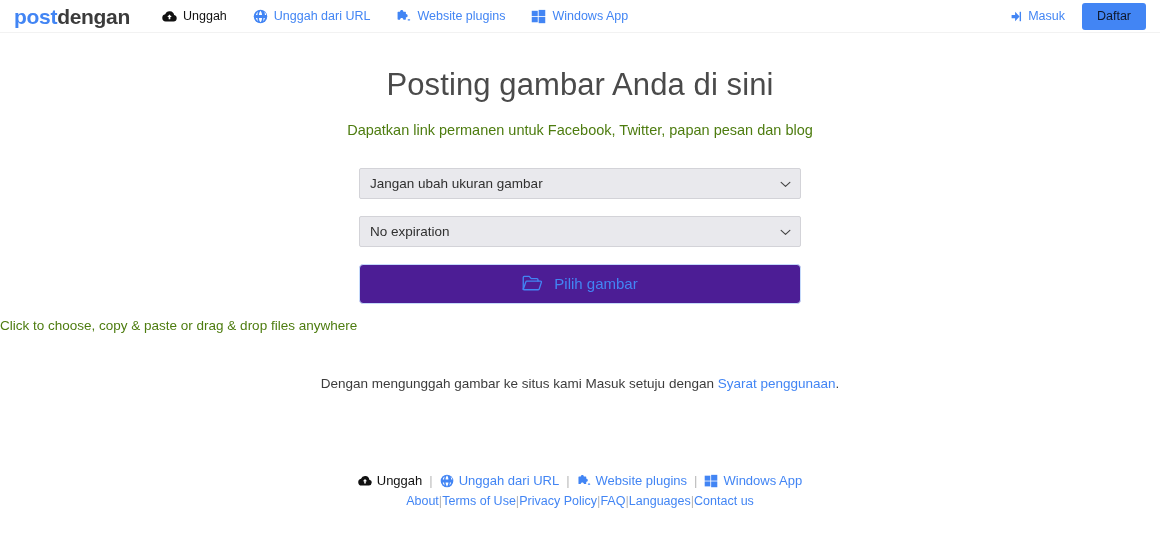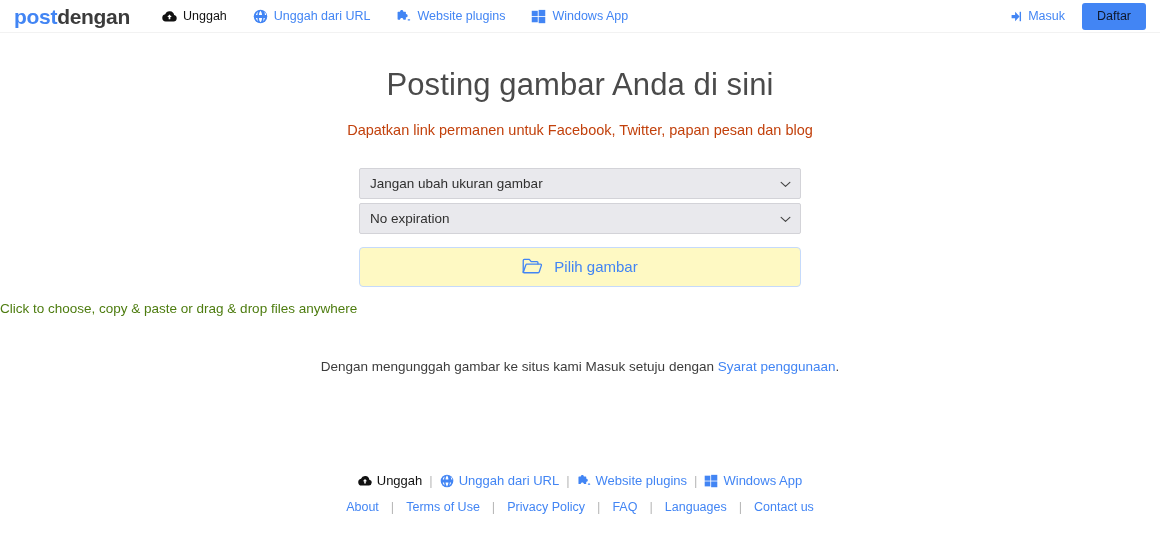--- a/index.html
+++ b/index.html
@@ -83,31 +83,31 @@
   .page-title {
     font-size: 31px;
     font-weight: 400;
     color: #4a4a4a;
     margin: 0;
     line-height: 1.25;
     letter-spacing: 0.1px;
   }
   .subtitle {
     font-size: 14.5px;
-    color: #c2410c;
+    color: #4d7c0f;
     margin: 16px 0 0 0;
     line-height: 1.3;
   }
 
   .form-area {
     width: 442px;
     margin: 28px auto 0 auto;
     text-align: left;
   }
-  .select-wrap { position: relative; margin-bottom: 4px; }
+  .select-wrap { position: relative; margin-bottom: 17px; }
   .select-box {
     width: 100%;
     height: 31px;
     background: #e9e9ed;
     border: 1px solid #d3d3d8;
     border-radius: 2px;
     font-family: "Liberation Sans", sans-serif;
     font-size: 13.5px;
     color: #303030;
     padding: 0 28px 0 10px;
@@ -122,21 +122,21 @@
     top: 50%;
     transform: translateY(-50%);
     pointer-events: none;
     color: #444;
   }
 
   .btn-choose {
     width: 100%;
     height: 40px;
     margin-top: 13px;
-    background: #fef9c3;
+    background: #4c1d95;
     border: 1px solid #c5dafb;
     border-radius: 4px;
     display: flex;
     align-items: center;
     justify-content: center;
     gap: 11px;
     color: #4285f4;
     font-size: 15px;
     font-family: "Liberation Sans", sans-serif;
     cursor: pointer;
@@ -178,26 +178,26 @@
     gap: 5px;
     color: #4285f4;
     text-decoration: none;
     white-space: nowrap;
     cursor: pointer;
   }
   .footer-link.active { color: #111111; }
   .sep { color: #b9b9b9; font-size: 13px; }
 
   .footer-row2 {
-    margin-top: 11px;
+    margin-top: 5px;
     font-size: 12.5px;
     display: flex;
     align-items: center;
     justify-content: center;
-    gap: 12px;
+    gap: 0;
   }
   .footer-row2 a { color: #4285f4; text-decoration: none; cursor: pointer; }
 
   .copyright {
     margin-top: 18px;
     font-size: 11.5px;
     color: #a5a5a5;
   }
 </style>
 </head>

